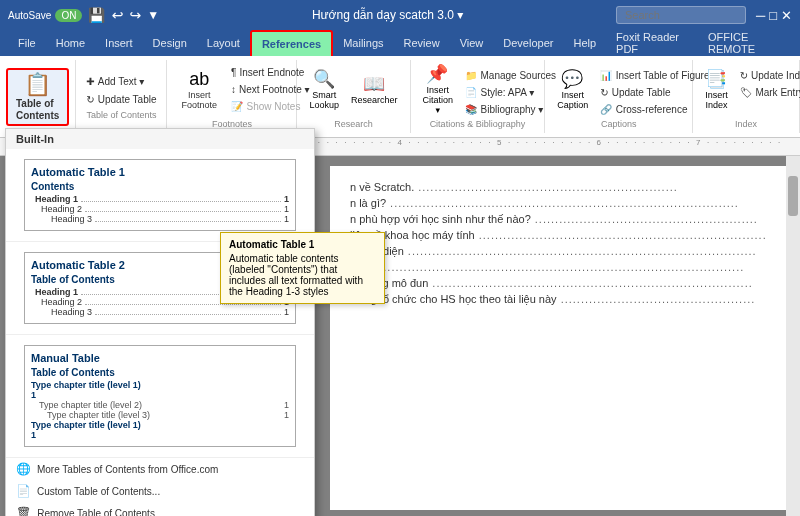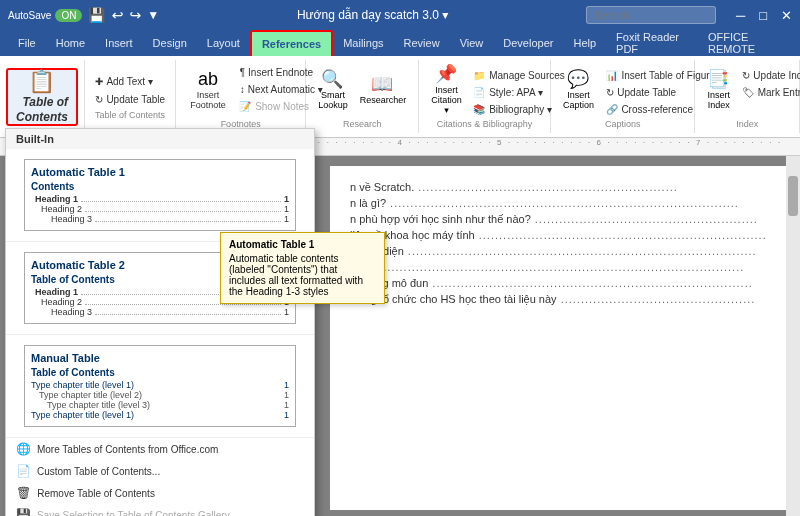--- a/index.html
+++ b/index.html
@@ -10,21 +10,21 @@
       background: #2b579a;
       color: white;
       height: 30px;
       display: flex;
       align-items: center;
       justify-content: space-between;
       padding: 0 8px;
     }
     .title-bar-left { display: flex; align-items: center; gap: 6px; font-size: 11px; }
     .title-bar-center { font-size: 12px; font-weight: 500; }
-    .title-bar-right { display: flex; align-items: center; gap: 14px; }
+    .title-bar-right { display: flex; align-items: center; gap: 4px; }
     .autosave-toggle { display: flex; align-items: center; gap: 4px; font-size: 10px; }
     .toggle-on { background: #5cb85c; border-radius: 8px; padding: 1px 6px; font-size: 10px; color: white; }
     .search-box-title { background: rgba(255,255,255,0.2); border: 1px solid rgba(255,255,255,0.3); border-radius: 3px; padding: 2px 8px; color: white; font-size: 11px; width: 130px; }
 
     
     .ribbon-tabs {
       background: #2b579a;
       display: flex;
       align-items: flex-end;
       padding: 0 8px;
@@ -189,21 +189,21 @@
       z-index: 200;
       box-shadow: 2px 2px 5px rgba(0,0,0,0.2);
     }
     .tooltip-title { font-weight: 700; font-size: 10px; margin-bottom: 3px; }
     .manual-line {
       display: flex;
       justify-content: space-between;
       font-size: 9px;
       color: #555;
     }
-    .manual-line.bold { font-weight: 400; color: #003366; }
+    .manual-line.bold { font-weight: 700; color: #003366; flex-direction: column; }
     .manual-line.indent1 { padding-left: 8px; }
     .manual-line.indent2 { padding-left: 16px; }
 
     
     .toc-menu-item {
       display: flex;
       align-items: center;
       gap: 6px;
       padding: 4px 10px;
       cursor: pointer;
@@ -286,21 +286,21 @@
   <div class="ribbon-tab">Help</div>
   <div class="ribbon-tab">Foxit Reader PDF</div>
   <div class="ribbon-tab">OFFICE REMOTE</div>
 </div>
 
 <div class="ribbon-content">
 
   <div style="display:flex; align-items:center; padding: 4px 6px; border-right: 1px solid #e0e0e0;">
     <div class="ribbon-btn-large">
       <span style="font-size:22px;">📋</span>
-      <span style="font-size:12px; text-align:right; color:#333; font-weight:600; line-height:1.2;font-style:italic;">Table of<br>Contents</span>
+      <span style="font-size:10px; text-align:left; color:#333; font-weight:600; line-height:1.2;">Table of<br>Contents</span>
     </div>
   </div>
 
   <div style="display:flex; flex-direction:column; justify-content:center; padding:4px 6px; border-right:1px solid #e0e0e0; gap:3px;">
     <div class="ribbon-btn-small">
       <span>✚</span>
       <span>Add Text ▾</span>
     </div>
     <div class="ribbon-btn-small">
       <span>↻</span>
@@ -316,21 +316,21 @@
           <span style="font-size:18px;">ab</span>
           <span style="font-size:9px; color:#333; text-align:center;">Insert<br>Footnote</span>
         </div>
         <div style="display:flex; flex-direction:column; gap:2px;">
           <div class="ribbon-btn-small">
             <span>¶</span>
             <span>Insert Endnote</span>
           </div>
           <div class="ribbon-btn-small">
             <span>↕</span>
-            <span>Next Automatic ▾</span>
+            <span>Next Footnote ▾</span>
           </div>
           <div class="ribbon-btn-small" style="color:#aaa;">
             <span>📝</span>
             <span>Show Notes</span>
           </div>
         </div>
       </div>
     </div>
     <div style="font-size:9px; color:#888; text-align:center;">Footnotes</div>
   </div>

